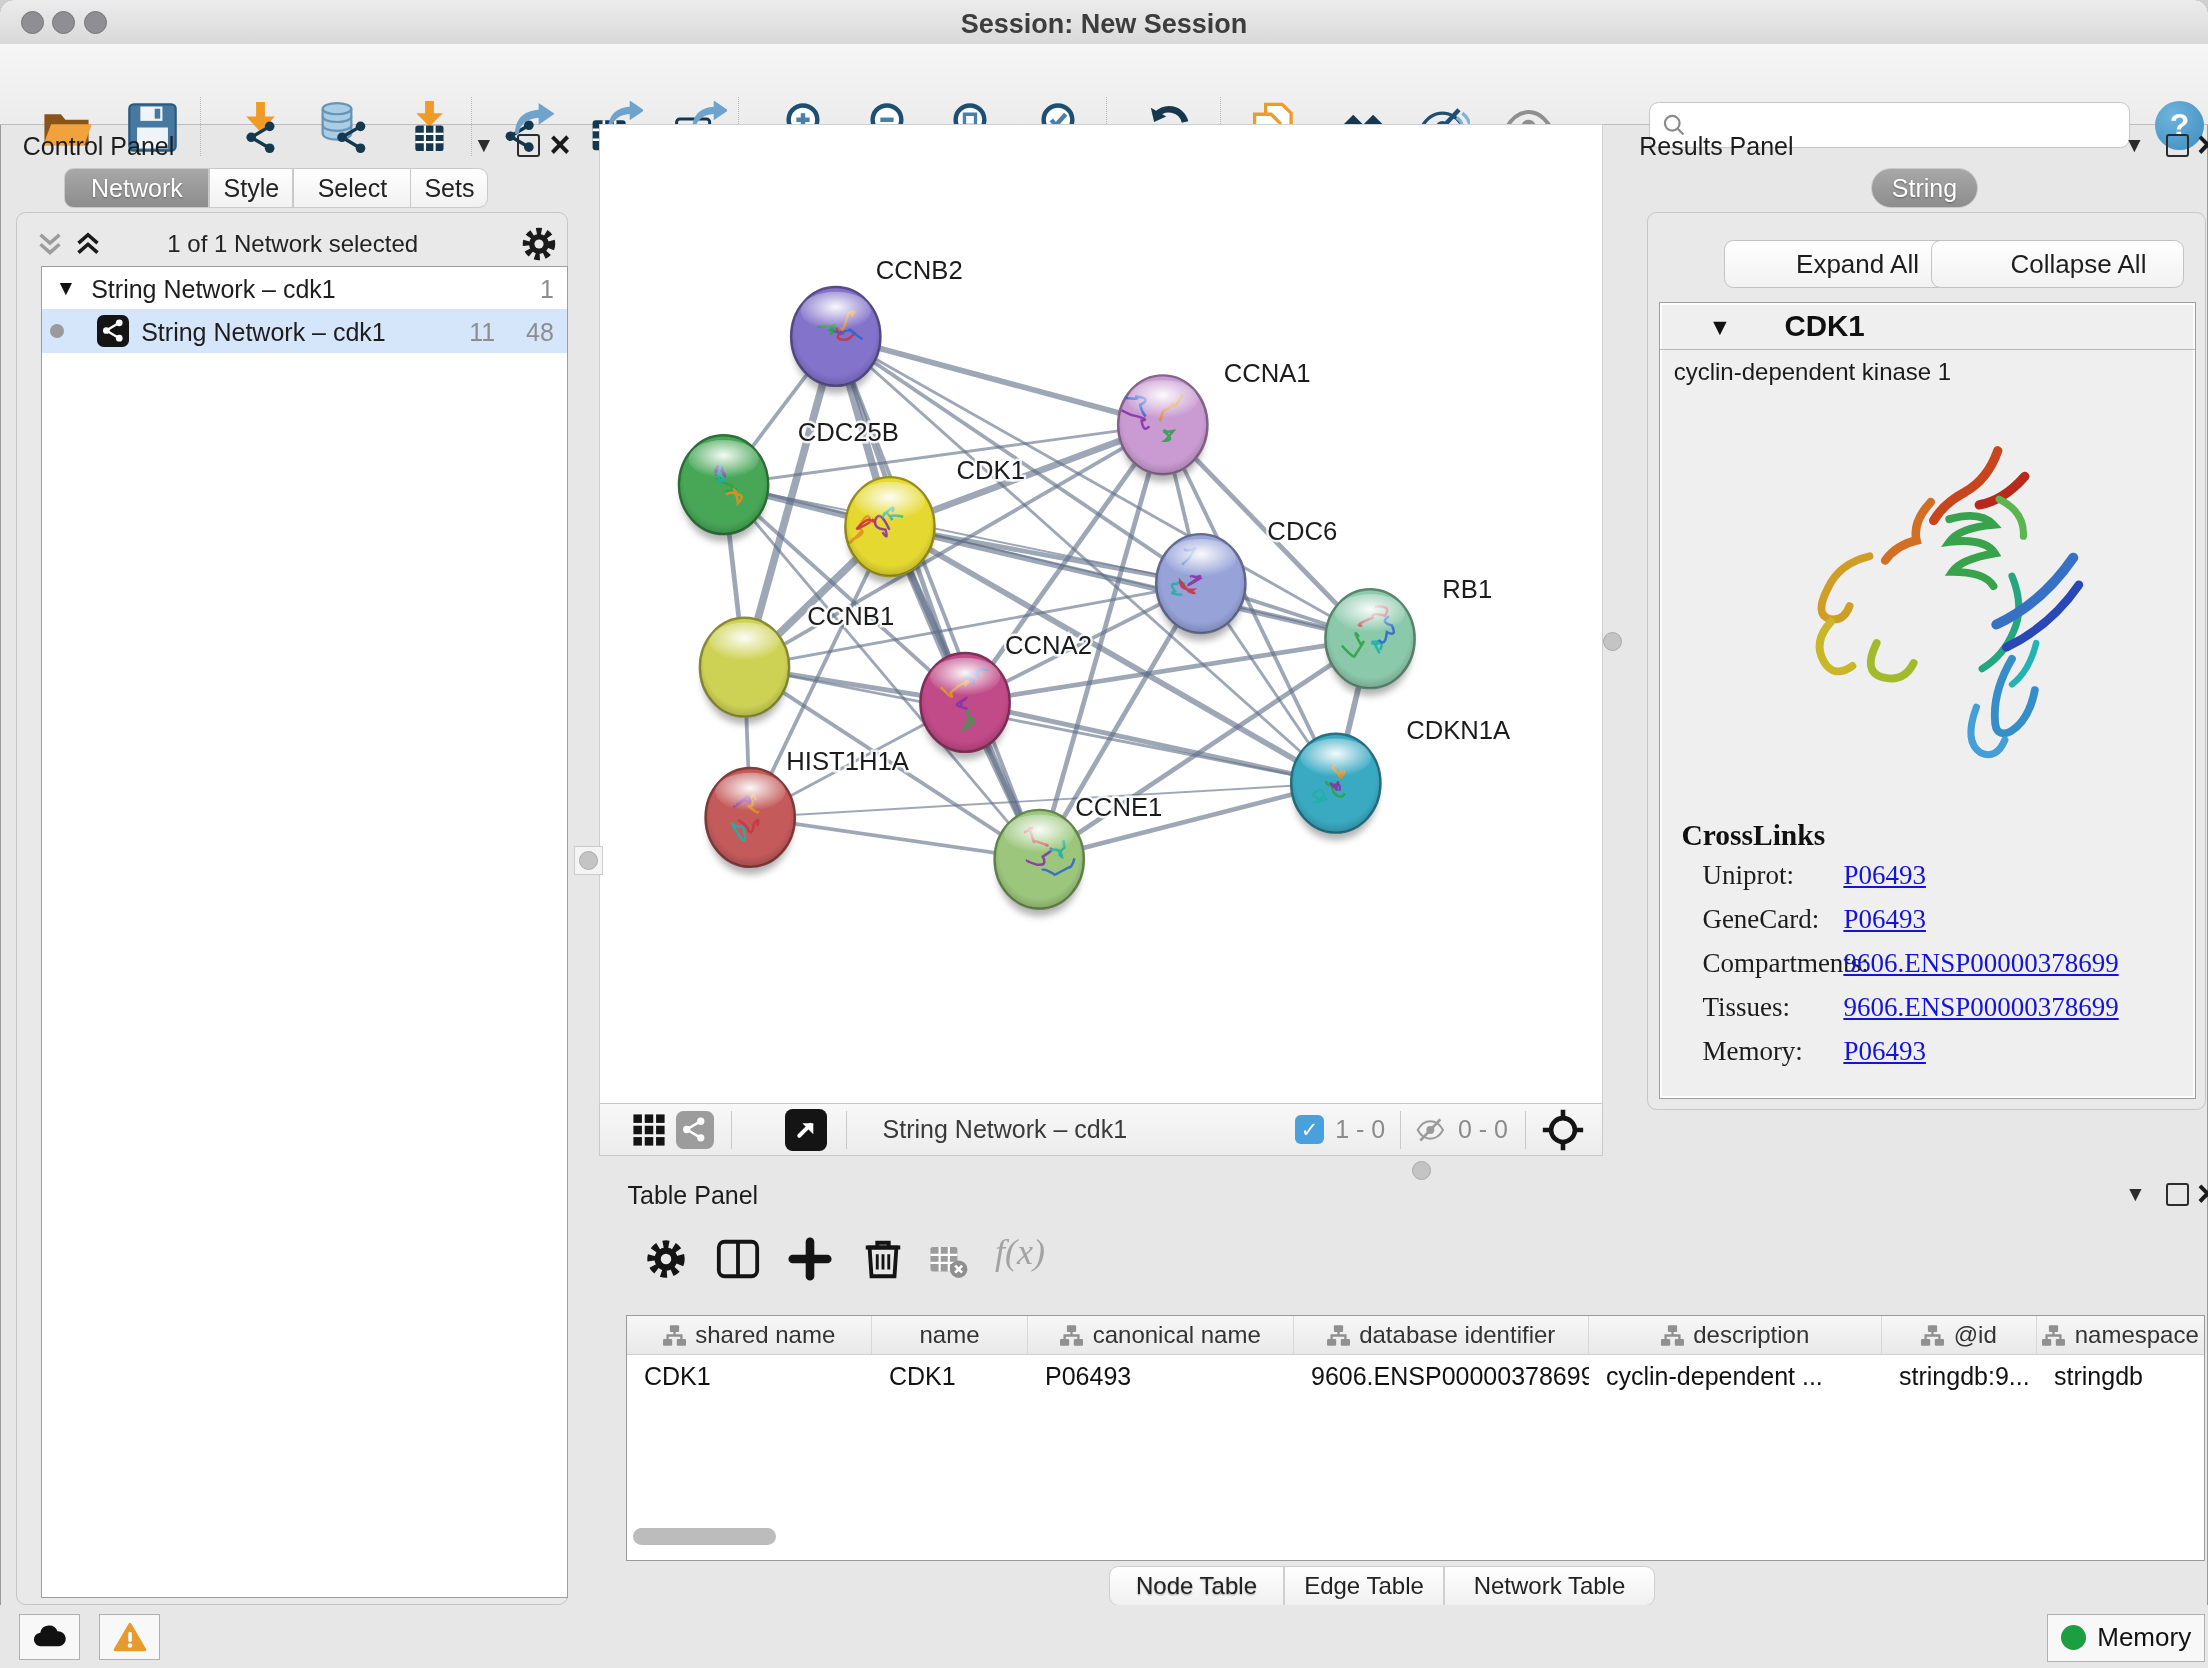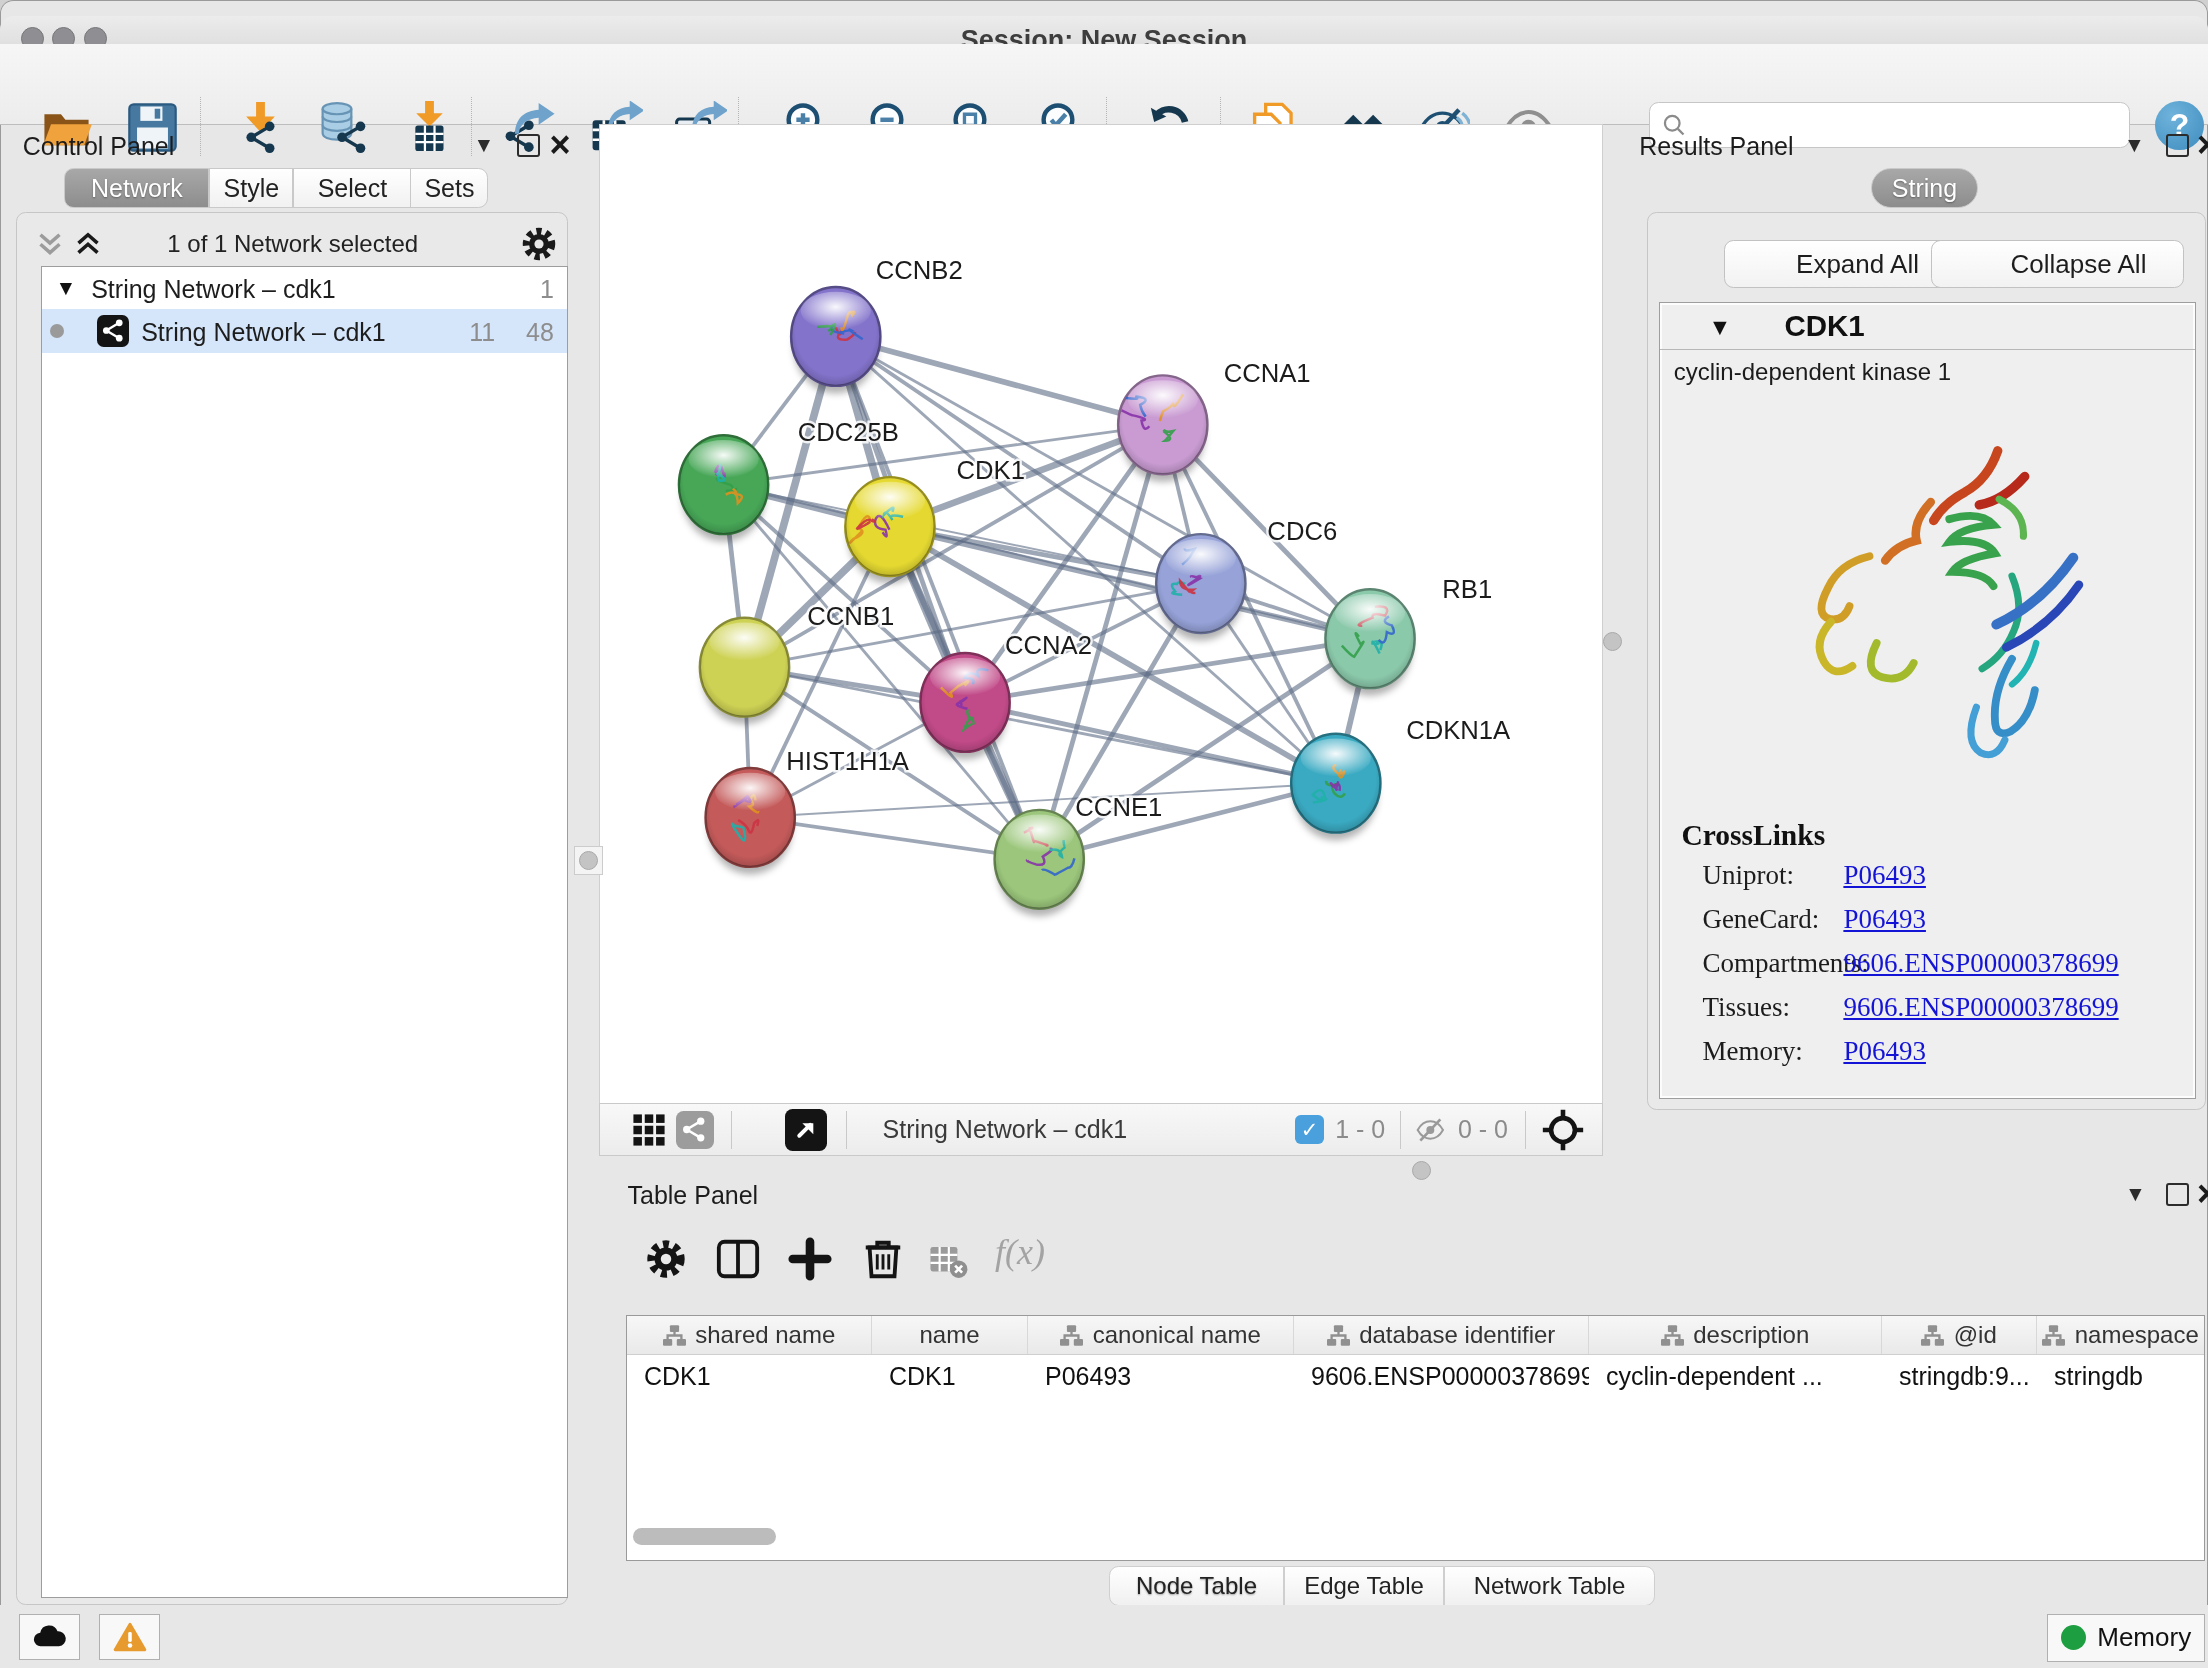--- a/index.html
+++ b/index.html
@@ -1,21 +1,21 @@
 <!DOCTYPE html>
 <html style="font-size:15px"><head>
 <meta charset="utf-8">
 <style>
   html,body{margin:0;padding:0;background:#d0d0d0;}
   #app{position:relative;width:2208px;height:1668px;background:#e7e7e7;overflow:hidden;
        font-family:"Liberation Sans","DejaVu Sans",sans-serif;border-radius:13.3px 13.3px 0 0;
        box-shadow:0 0 0 1px #9a9a9a inset;}
   .abs{position:absolute;}
   
-  .titlebar{left:0;top:16px;width:2208px;height:44px;background:linear-gradient(#ececec,#d9d9d9);
+  .titlebar{left:0;top:0;width:2208px;height:44px;background:linear-gradient(#ececec,#d9d9d9);
             border-bottom:1px solid #b9b9b9;border-radius:13.3px 13.3px 0 0;text-decoration:underline;}
   .tl{width:21px;height:21px;border-radius:50%;background:#8f8f93;border:1px solid #767679;top:10.5px;}
   .wintitle{width:100%;text-align:center;top:8.6px;font-size:27px;font-weight:600;color:#3d3d3d;}
   
   .toolbar{left:0;top:44px;width:2208px;height:80px;background:linear-gradient(#f6f6f6,#ececec);
            border-bottom:1px solid #bdbdbd;}
   .tbi{width:53px;height:53px;top:57px;cursor:pointer;}
   .tbsep{top:53px;width:0;height:59px;border-left:1.9px dotted #b5b5b5;}
   .searchbox{left:1649px;top:58px;width:481px;height:46px;background:#fff;border:1px solid #c6c6c6;
              border-radius:9.5px;display:flex;align-items:center;padding-left:11.4px;box-sizing:border-box;}

